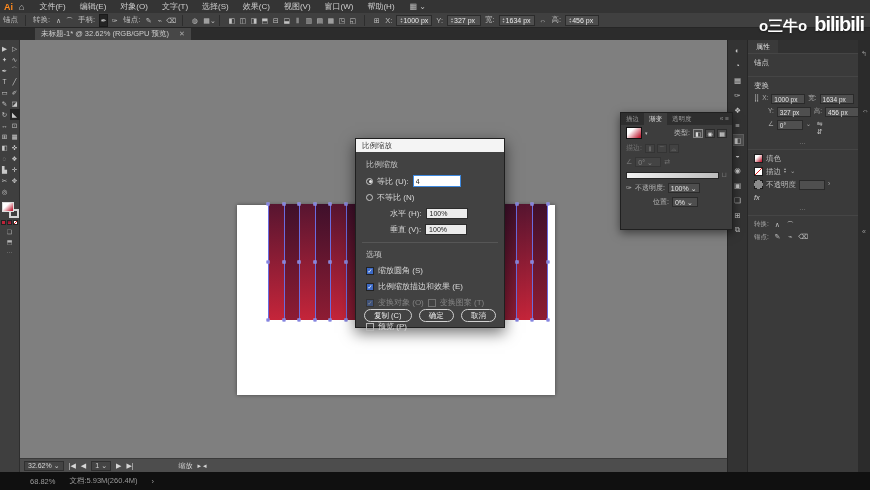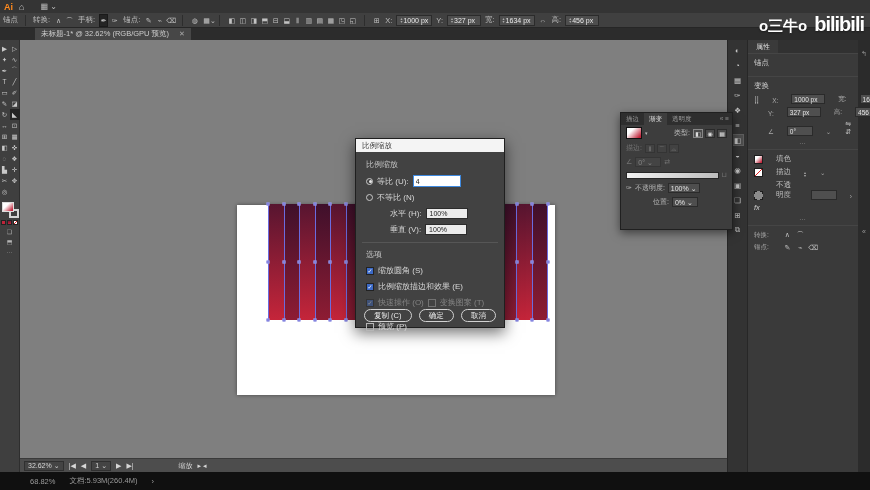--- a/index.html
+++ b/index.html
@@ -79,21 +79,21 @@
   #dock{position:absolute;left:727px;top:40px;width:20px;height:432px;background:#333;border-left:1px solid #262626;z-index:9;display:flex;flex-direction:column;align-items:center;padding-top:4px;gap:3px}
   .dock-icon{width:13px;height:12px;color:#c3c3c3;font-size:7.5px;display:flex;align-items:center;justify-content:center}
   .dock-icon.active{background:#4c4c4c;border:1px solid #5d5d5d}
   
   #props{position:absolute;left:747px;top:40px;width:111px;height:432px;background:#3a3a3a;border-left:1px solid #272727;z-index:8;font-size:7.5px;color:#bdbdbd}
   #props-header{height:13px;background:#313131;display:flex}
   #props-tab{background:#3a3a3a;color:#ddd;padding:0 8px;line-height:13px;font-size:7px}
   .psec{border-top:1px solid #454545;padding:4px 6px 5px}
   .psec:first-of-type{border-top:0}
   .phead{color:#cecece;margin-bottom:3px}
-  .prow{display:flex;align-items:flex-end;gap:13px;margin-bottom:3px}
+  .prow{display:flex;align-items:flex-start;gap:3px;margin-bottom:3px}
   .pfield{background:#4f4f4f;border:1px solid #2a2a2a;color:#e6e6e6;font-size:6.5px;height:10px;line-height:9px;padding:0 2px;min-width:34px}
   .plabel{color:#a8a8a8;font-size:6.5px}
   .pswatch{width:9px;height:9px;border:1px solid #1d1d1d;flex:none}
   .pr-icon{color:#c2c2c2;font-size:7px;width:11px;text-align:center}
   .dots{color:#8a8a8a;text-align:center;font-size:7px;letter-spacing:1px;line-height:5px;margin-top:1px}
   #rightedge{position:absolute;left:858px;top:40px;width:12px;height:432px;background:#2b2b2b;z-index:7;color:#9a9a9a;font-size:7px;text-align:center;padding-top:10px}
   
   #statusbar{position:absolute;left:20px;top:458px;width:707px;height:14px;background:#4d4d4d;border-top:1px solid #3a3a3a;display:flex;align-items:center;gap:5px;color:#d6d6d6;font-size:7px;padding:0 4px;z-index:12}
   .sb-box{background:#444;border:1px solid #303030;padding:0 3px;height:10px;line-height:9px;display:inline-flex;align-items:center;gap:2px}
   #taskbar{position:absolute;left:0;top:472px;width:870px;height:18px;background:#101010;display:flex;align-items:center;color:#9b9b9b;font-size:7.5px;gap:14px;padding-left:30px;z-index:55}
@@ -101,20 +101,31 @@
   #watermark{position:absolute;right:6px;top:13px;z-index:60;display:flex;align-items:baseline;gap:7px;color:#fff;text-shadow:0 1px 2px rgba(0,0,0,.4);pointer-events:none}
   #wm-name{font-size:15px;font-weight:bold}
   #wm-logo{font-size:20px;font-weight:bold;letter-spacing:-1px}
 </style>
 </head>
 <body>
 
 <div id="menubar">
   <span id="ai-logo">Ai</span>
   <span id="home-icon">⌂</span>
+  <span id="menu-items">
+      <span class="menu-item">文件(F)</span>
+      <span class="menu-item">编辑(E)</span>
+      <span class="menu-item">对象(O)</span>
+      <span class="menu-item">文字(T)</span>
+      <span class="menu-item">选择(S)</span>
+      <span class="menu-item">效果(C)</span>
+      <span class="menu-item">视图(V)</span>
+      <span class="menu-item">窗口(W)</span>
+      <span class="menu-item">帮助(H)</span>
+    </span>
   <span id="panel-toggle">▦ ⌄</span>
 </div>
 
 <div id="controlbar">
   <span class="cb-label">锚点</span>
   <span class="vsep"></span>
   <span class="cb-label">转换:</span>
   <span class="cb-group" id="cb-convert">
       <span class="cb-icon">∧</span>
       <span class="cb-icon">⌒</span>
@@ -331,21 +342,21 @@
     <div class="dlg-row">
       <span class="cbx">✓</span>
       <span>缩放圆角 (S)</span>
     </div>
     <div class="dlg-row">
       <span class="cbx">✓</span>
       <span>比例缩放描边和效果 (E)</span>
     </div>
     <div class="dlg-row dis">
       <span class="cbx">✓</span>
-      <span>快速操作 (O)</span>
+      <span>变换对象 (O)</span>
       <span class="cbx off"></span>
       <span>变换图案 (T)</span>
     </div>
     <div class="dlg-row" style="margin-top:13px">
       <span class="cbx off"></span>
       <span>预览 (P)</span>
     </div>
     <div id="dlg-buttons">
       <button class="pill">复制 (C)</button>
       <button class="pill">确定</button>

